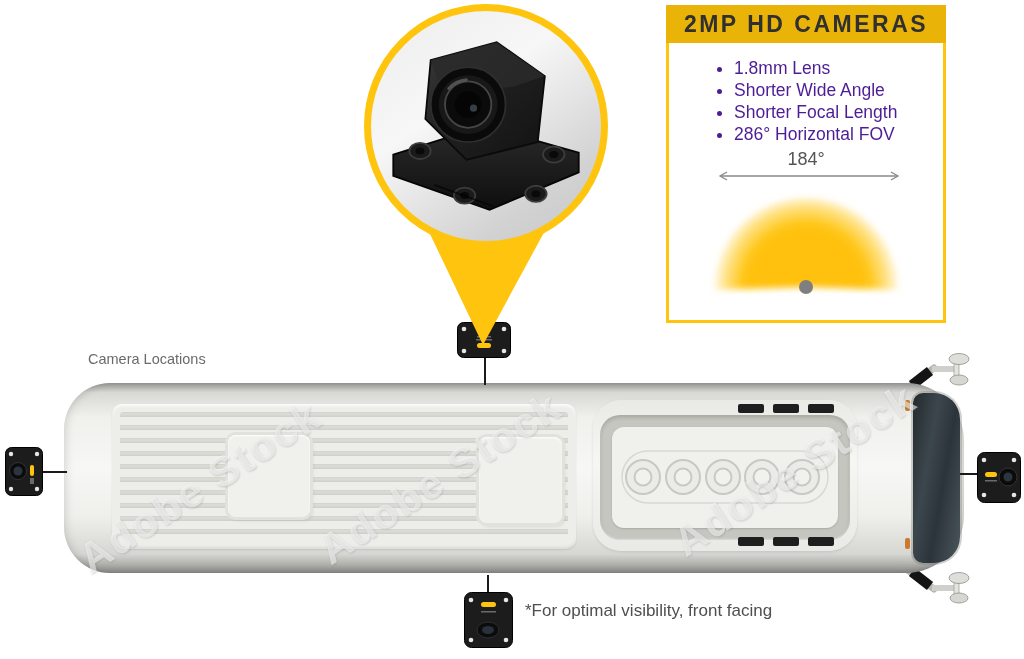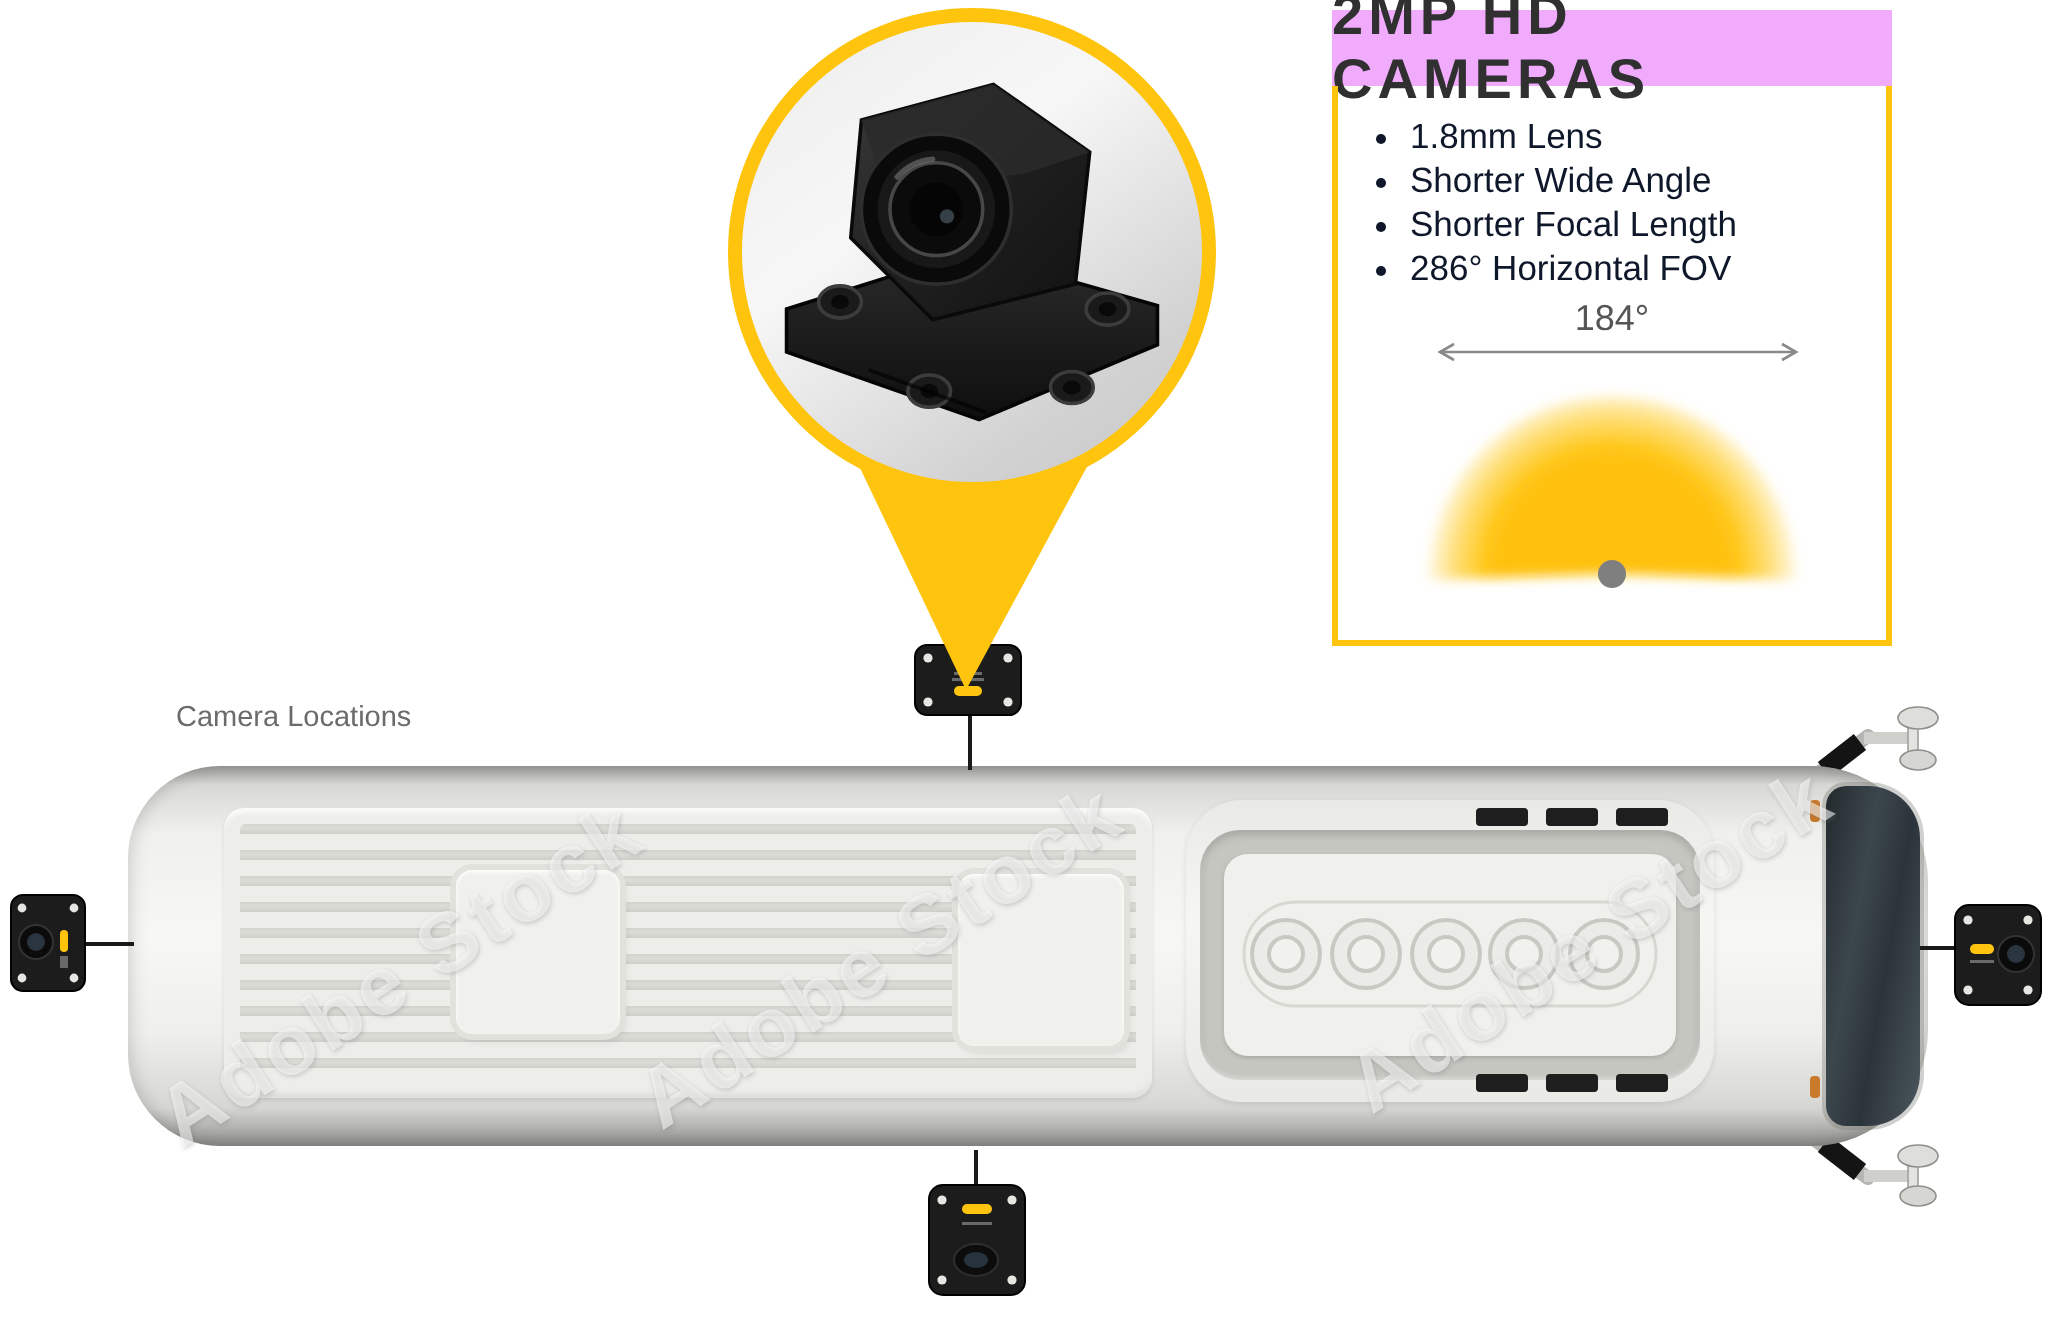--- a/index.html
+++ b/index.html
@@ -3,26 +3,26 @@
 <meta charset="utf-8">
 <style>
   html,body{margin:0;padding:0;background:#fff;}
   *{box-sizing:border-box;}
   #stage{position:relative;width:1024px;height:659px;background:#ffffff;overflow:hidden;
          font-family:"Liberation Sans",sans-serif;}
 
   
   .info-box{position:absolute;left:666px;top:5px;width:280px;height:318px;z-index:7;
             display:flex;flex-direction:column;background:#fff;}
-  .info-header{background:#f0abfc;height:38px;display:flex;align-items:center;justify-content:center;
-               font-size:28px;font-weight:700;letter-spacing:2.5px;color:#303030;transform-origin:center;}
+  .info-header{background:#eab308;height:38px;display:flex;align-items:center;justify-content:center;
+               font-size:23px;font-weight:700;letter-spacing:2.5px;color:#303030;transform-origin:center;}
   .info-body{flex:1;border:3px solid #FFC40D;border-top:none;padding:8px 10px 4px 10px;
              display:flex;flex-direction:column;}
   .spec-list{margin:6px 0 0 0;padding:0 0 0 26px;list-style:disc;color:#1f1f1f;}
-  .spec-list li{font-size:17.5px;line-height:22px;color:#0f172a;}
+  .spec-list li{font-size:17.5px;line-height:22px;color:#4c1d95;margin-left:29px;}
   .fov-svg{margin-top:4px;align-self:center;}
 
   
   .pointer-svg{position:absolute;left:0;top:0;z-index:5;pointer-events:none;}
   .callout-circle{position:absolute;left:364px;top:4px;width:244px;height:244px;border-radius:50%;
                   border:7px solid #FFC40D;z-index:6;
                   background:linear-gradient(145deg,#ededed 0%,#f7f7f7 38%,#d2d2d2 78%,#c7c7c7 100%);
                   display:flex;align-items:center;justify-content:center;overflow:hidden;}
 
   
@@ -243,21 +243,21 @@
       <circle cx="100" cy="96" r="15" fill="#050505"></circle>
       <path d="M78,78 A30,30 0 0 1 98,68" stroke="#8a8a8a" stroke-width="3" fill="none" opacity="0.5" stroke-linecap="round"></path>
       <circle cx="106" cy="100" r="4" fill="#3e4a52" opacity="0.85"></circle>
       <line x1="62" y1="186" x2="128" y2="210" stroke="#000" stroke-width="2" opacity="0.6"></line>
     </svg>
   </div>
 
   <div class="camera-locations">Camera Locations</div>
 
   <div class="footnote">
-    <br>
+    <span>*For optimal visibility, front facing</span><br>
   </div>
 
   <div class="info-box">
     <div class="info-header">2MP HD CAMERAS</div>
     <div class="info-body">
       <ul class="spec-list">
         <li>1.8mm Lens</li>
         <li>Shorter Wide Angle</li>
         <li>Shorter Focal Length</li>
         <li>286° Horizontal FOV</li>

